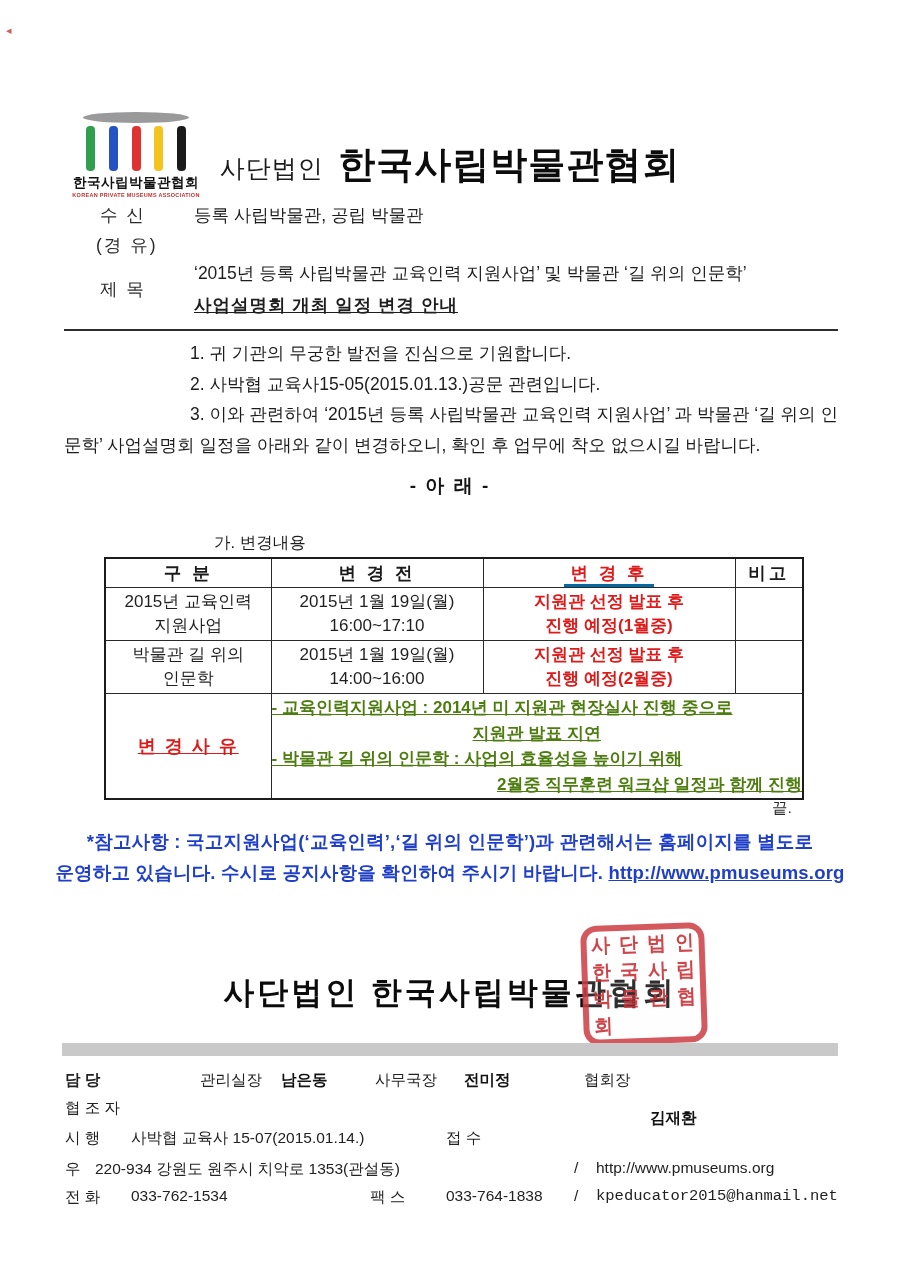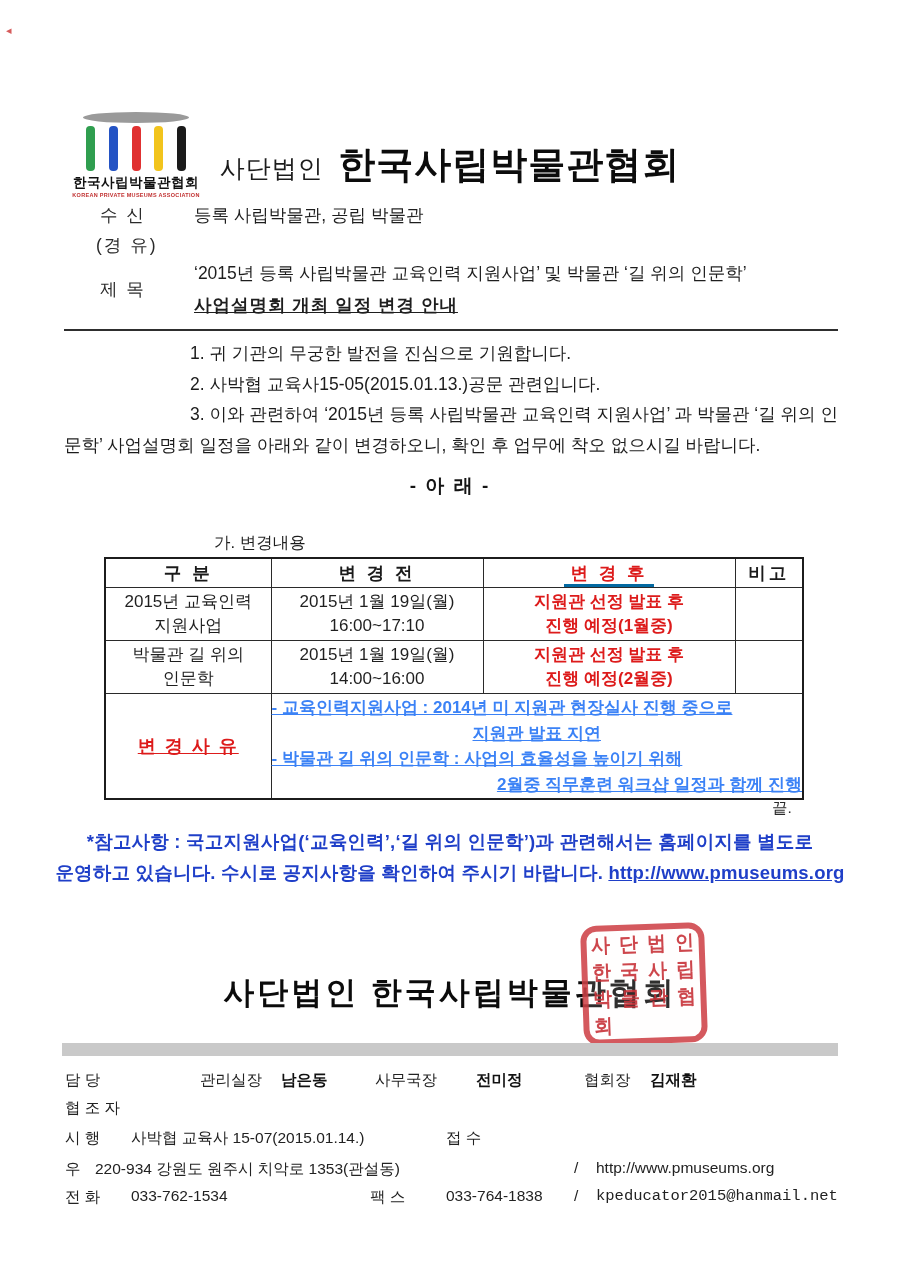--- a/index.html
+++ b/index.html
@@ -49,21 +49,21 @@
   table.change{left:104px; top:557px; position:absolute; width:698px;
     border-collapse:collapse; table-layout:fixed;}
   table.change td,table.change th{border:1.6px solid #2a2a2a; padding:0; vertical-align:middle;}
   table.change{border:2.5px solid #1c1c1c;}
   .th-cell{font-size:17.5px; font-weight:700; color:#1a1a1a; letter-spacing:3px; text-align:center; height:28px;}
   .th-red span{color:#dd1b1b; border-bottom:3px solid #0369a1; padding:0 6px 1px;}
   .cell-2line{height:52px; text-align:center; font-size:17px; color:#1f1f1f; line-height:24px;}
   .cell-red{color:#dd1b1b; font-weight:700;}
   .reason-label{color:#dd1b1b; font-weight:800; font-size:18px; letter-spacing:2px; text-align:center;}
   .reason-label span{text-decoration:underline;}
-  .reason-cell{height:104px; font-size:17px; font-weight:700; color:#3b82f6; line-height:25.5px; padding:2px 6px;}
+  .reason-cell{height:104px; font-size:17px; font-weight:700; color:#4d7c0f; line-height:25.5px; padding:2px 6px;}
   .reason-cell .l1,.reason-cell .l3{text-align:left; text-decoration:underline;}
   .reason-cell .l2{text-align:center; text-decoration:underline;}
   .reason-cell .l4{text-align:right; padding-left:120px; text-decoration:underline;}
 
   .end-marker{left:772px; top:798px; font-size:15.5px; color:#2a2a2a;}
 
   
   .note{top:826px; left:30px; width:840px; text-align:center; color:#1f3fc8;
     font-size:18.5px; font-weight:800; line-height:31px; letter-spacing:.2px;}
   .note a{color:#1f3fc8; text-decoration:underline; font-weight:700;}
@@ -210,27 +210,27 @@
       <span>박</span>
       <span>물</span>
       <span>관</span>
       <span>협</span>
       <span>회</span>
     </div>
 
   <div class="abs gray-bar"></div>
 
   <div class="abs f-row" style="top:1070px;">
-    <span class="f-item" style="left:65px;">담    당</span>
+    <span class="f-item" style="left:65px;font-weight:bold;">담    당</span>
     <span class="f-item" style="left:200px;">관리실장</span>
     <span class="f-item f-bold" style="left:281px;">남은동</span>
     <span class="f-item" style="left:375px;">사무국장</span>
-    <span class="f-item f-bold" style="left:476px;">전미정</span>
+    <span class="f-item f-bold" style="left:464px;">전미정</span>
     <span class="f-item" style="left:584px;">협회장</span>
-    <span class="f-item f-bold" style="left:650px;">김재환</span>
+    <span class="f-item f-bold" style="left:650px;margin-top:38px;">김재환</span>
   </div>
   <div class="abs f-row" style="top:1098px;">
     <span class="f-item" style="left:65px;">협 조 자</span>
   </div>
   <div class="abs f-row" style="top:1128px;">
     <span class="f-item" style="left:65px;">시    행</span>
     <span class="f-item" style="left:131px;">사박협 교육사 15-07(2015.01.14.)</span>
     <span class="f-item" style="left:446px;">접  수</span>
   </div>
   <div class="abs f-row" style="top:1159px;">

